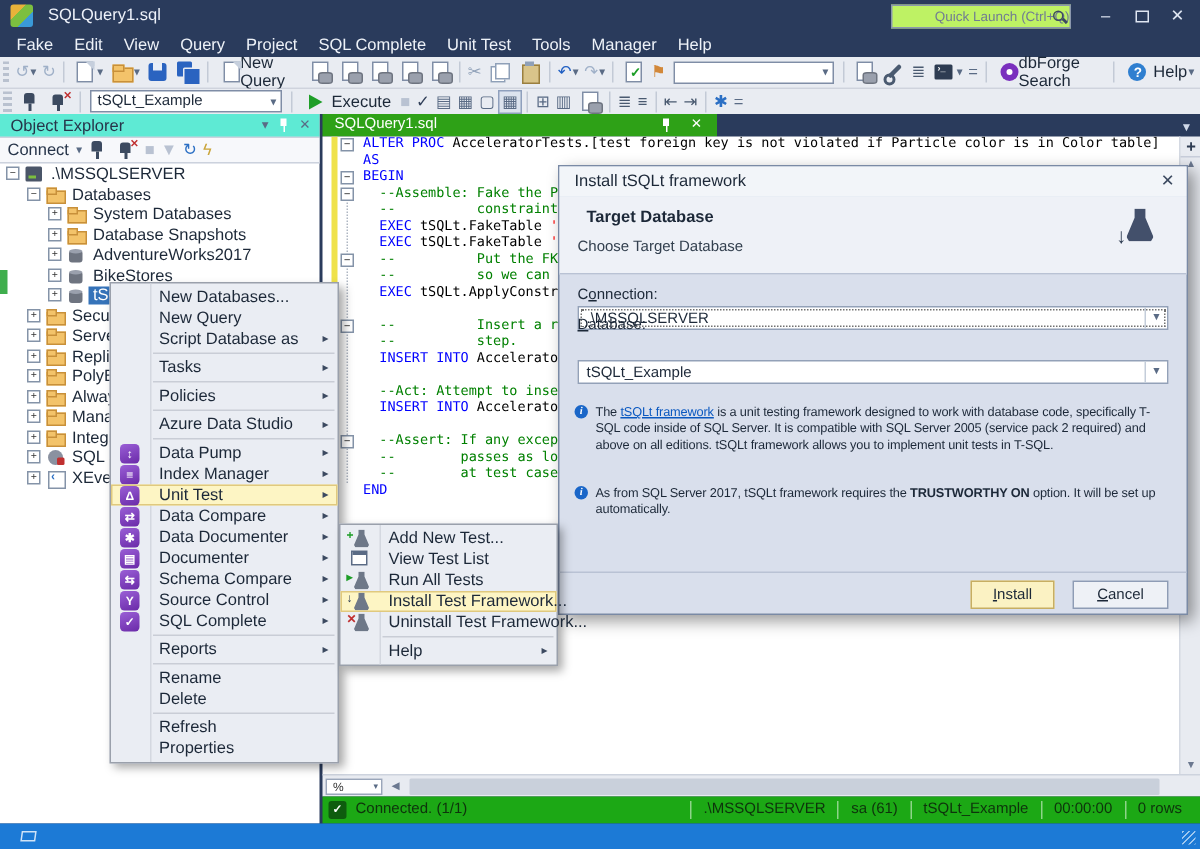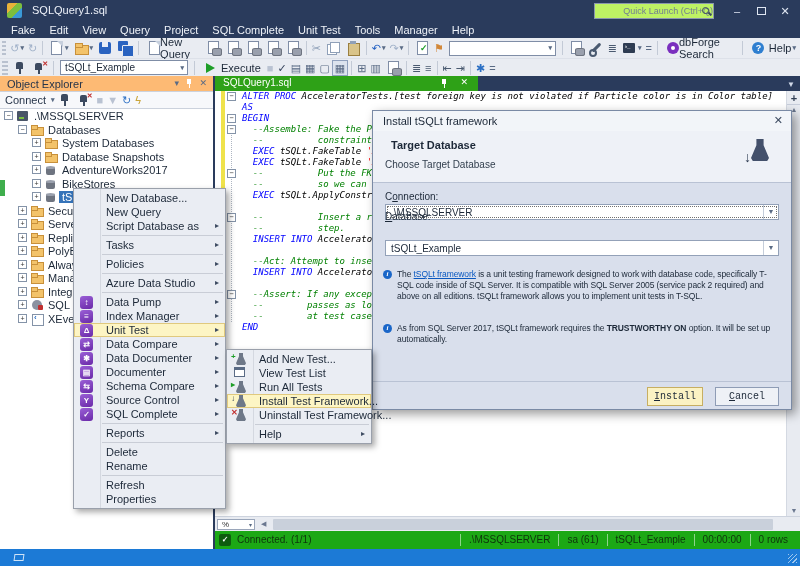--- a/index.html
+++ b/index.html
@@ -68,21 +68,21 @@
   .sh-console::after { content:"›_"; position:absolute; left:4px; top:3px; font:bold 6px "Liberation Sans"; color:#fff; }
   .sh-wrench::before { content:""; position:absolute; left:3px; top:6px; width:11px; height:3px; background:#4a5a70; border-radius:2px; transform:rotate(-45deg); }
   .sh-wrench::after { content:""; position:absolute; left:1px; top:9px; width:4px; height:4px; border:2px solid #4a5a70; border-radius:50%; }
   .sh-dbforge::before { content:""; position:absolute; left:2px; top:2px; width:12px; height:12px; background:#7a2fbe; border-radius:50%; }
   .sh-dbforge::after { content:""; position:absolute; left:6px; top:6px; width:4px; height:4px; background:#fff; border-radius:50%; }
   .sh-help::before { content:""; position:absolute; left:2px; top:2px; width:12px; height:12px; background:#2f7fd0; border-radius:50%; }
   .sh-help::after { content:"?"; position:absolute; left:6px; top:3px; font:bold 9px "Liberation Sans"; color:#fff; }
 
   
   #oe { position:absolute; left:0; top:76px; width:213px; bottom:17px; background:#fff; }
-  .oe-head { position:absolute; left:0; top:0; width:100%; height:16px; background:#fdba74; border-bottom:1px solid #ccd2dd; }
+  .oe-head { position:absolute; left:0; top:0; width:100%; height:16px; background:#5eead4; border-bottom:1px solid #ccd2dd; }
   .oe-title { position:absolute; left:7px; top:2px; font-size:11px; color:#27354a; }
   .oe-hicon { position:absolute; top:2px; font-size:9px; color:#5a6b85; }
   .oe-tb { position:absolute; left:0; top:16px; width:100%; height:17px; background:#f7f8fb; border-bottom:1px solid #ccd2dd; display:flex; align-items:center; padding-left:5px; }
   .oe-connect { font-size:11px; color:#27354a; margin-right:4px; }
   #tree { position:absolute; left:0; top:33px; right:0; bottom:0; overflow:hidden; }
   .tree-row { position:absolute; left:0; height:14px; width:100%; }
   .xb { position:absolute; top:2px; width:9px; height:9px; background:#fff; border:1px solid #8493a8; font:7px/7px "Liberation Sans"; text-align:center; color:#333; }
   .ti { position:absolute; top:0; width:14px; height:14px; }
   .ti-folder::before { content:""; position:absolute; left:1px; top:4px; width:11px; height:7px; background:#f3c36a; border:1px solid #c8903a; }
   .ti-folder::after { content:""; position:absolute; left:1px; top:2px; width:5px; height:3px; background:#f3c36a; border:1px solid #c8903a; }
@@ -104,21 +104,21 @@
   .tab-label { position:absolute; left:8px; top:1px; font-size:10px; }
   .tab-pin { position:absolute; right:30px; top:3px; width:8px; height:10px; color:#fff; }
   .tab-pin::before { content:""; position:absolute; left:2px; top:0; width:4px; height:5px; background:#fff; }
   .tab-pin::after { content:""; position:absolute; left:3.5px; top:5px; width:1px; height:4px; background:#fff; }
   .tab-close { position:absolute; right:10px; top:1px; font-size:9px; color:#fff; }
   .strip-caret { position:absolute; right:5px; top:4px; font-size:8px; color:#cfd8e8; }
   #codearea { position:absolute; left:215px; top:91px; right:14px; height:425px; background:#fff; overflow:hidden; }
   #ytrack { position:absolute; left:6px; top:0; width:4px; height:243px; background:#efe24b; }
   #foldline { position:absolute; left:16px; top:36px; height:195px; border-left:1px dotted #aeb6c2; }
   #code { position:absolute; left:0; top:0; right:0; }
-  .cl { height:11px; line-height:11px; font-family:"DejaVu Sans Mono","Liberation Mono",monospace; font-size:9px; white-space:pre; padding-left:27px;font-style:italic; }
+  .cl { height:11px; line-height:11px; font-family:"DejaVu Sans Mono","Liberation Mono",monospace; font-size:9px; white-space:pre; padding-left:27px; }
   .c-k { color:#0000ff; } .c-c { color:#008000; } .c-s { color:#ff0000; } .c-t { color:#000; }
   .fold { position:absolute; width:9px; height:9px; background:#fff; border:1px solid #8493a8; font:7px/7px "DejaVu Sans Mono"; text-align:center; color:#333; left:227px; z-index:3; }
   #vscroll { position:absolute; right:0; top:91px; width:14px; height:425px; background:#e8ebf1; border-left:1px solid #d4d9e2; }
   .vs-plus { position:absolute; left:0; top:0; width:14px; height:14px; border-bottom:1px solid #c8cedb; color:#2e3c52; font:bold 11px/14px "Liberation Sans"; text-align:center; }
   .vs-up { position:absolute; left:0; top:15px; width:14px; font-size:7px; color:#6b7890; text-align:center; }
   .vs-dn { position:absolute; left:0; bottom:2px; width:14px; font-size:7px; color:#6b7890; text-align:center; }
   #hscroll { position:absolute; left:215px; right:0; top:516px; height:15px; background:#e8ebf1; border-top:1px solid #cdd3de; }
   .zoombox { position:absolute; left:2px; top:2px; width:38px; height:11px; background:#fff; border:1px solid #9aa6ba; font-size:8px; color:#333; padding-left:4px; line-height:9px; }
   .zoombox b { position:absolute; right:2px; top:1px; font-size:6px; color:#5a6b85; font-weight:normal; }
   .hs-left { position:absolute; left:46px; top:3px; font-size:7px; color:#6b7890; }
@@ -171,21 +171,21 @@
   .dlg-label { position:absolute; left:12px; font-size:10px; color:#1c2838; }
   .dlg-combo { position:absolute; left:12px; right:12px; height:16px; background:#fff; border:1px solid #93a1b8; }
   .dlg-combo.focus { outline:1px dotted #707070; outline-offset:-3px; }
   .dlg-combo-v { position:absolute; left:5px; top:2px; font-size:10px; color:#1c2838; }
   .dlg-combo-a { position:absolute; right:0; top:0; width:15px; height:14px; border-left:1px solid #c4cdda; font-size:7px; color:#5a6b85; text-align:center; line-height:14px; }
   .info { position:absolute; left:12px; right:12px; font-size:8.5px; line-height:11px; color:#1c2838; letter-spacing:-0.1px; }
   .info-i { position:absolute; left:-2px; top:1px; width:9px; height:9px; background:#1a66c8; border-radius:50%; color:#fff; font:italic bold 7px/9px "Liberation Serif"; text-align:center; }
   .info-body { display:block; padding-left:12px; }
   .info a { color:#0a58c0; text-decoration:underline; }
   .dlg-foot { position:absolute; left:0; right:0; bottom:0; height:28px; border-top:1px solid #b9c2d4; }
-  .dlg-btn { position:absolute; top:5px; height:19px; font-size:10px; color:#1c2838; text-align:center; line-height:18px;font-family:Liberation Mono, monospace; }
+  .dlg-btn { position:absolute; top:5px; height:19px; font-size:10px; color:#1c2838; text-align:center; line-height:18px; }
   #btn-install { right:88px; width:56px; background:#fbf2c3; border:1px solid #c7ae62; }
   #btn-cancel { right:12px; width:64px; background:#eef1f6; border:1px solid #8e9cb5; }
 </style>
 </head>
 <body>
 
 <div id="app">
 
   <div class="titlebar">
     <div class="appicon"></div>
@@ -566,21 +566,21 @@
       </div>
   </div>
   <div id="status-blue">
     <div class="sb-icon"></div>
     <div class="sb-grip"></div>
   </div>
 
   <div class="menu" id="ctxmenu">
       <div class="mrow">
         <span class="mico"></span>
-        <span class="mlabel">New Database...</span>
+        <span class="mlabel">New Databases...</span>
       </div>
       <div class="mrow">
         <span class="mico"></span>
         <span class="mlabel">New Query</span>
       </div>
       <div class="mrow">
         <span class="mico"></span>
         <span class="mlabel">Script Database as</span>
         <span class="marrow">▸</span>
       </div>
@@ -668,25 +668,25 @@
       </div>
       <div class="msep"></div>
       <div class="mrow">
         <span class="mico"></span>
         <span class="mlabel">Reports</span>
         <span class="marrow">▸</span>
       </div>
       <div class="msep"></div>
       <div class="mrow">
         <span class="mico"></span>
+        <span class="mlabel">Rename</span>
+      </div>
+      <div class="mrow">
+        <span class="mico"></span>
         <span class="mlabel">Delete</span>
-      </div>
-      <div class="mrow">
-        <span class="mico"></span>
-        <span class="mlabel">Rename</span>
       </div>
       <div class="msep"></div>
       <div class="mrow">
         <span class="mico"></span>
         <span class="mlabel">Refresh</span>
       </div>
       <div class="mrow">
         <span class="mico"></span>
         <span class="mlabel">Properties</span>
       </div>

